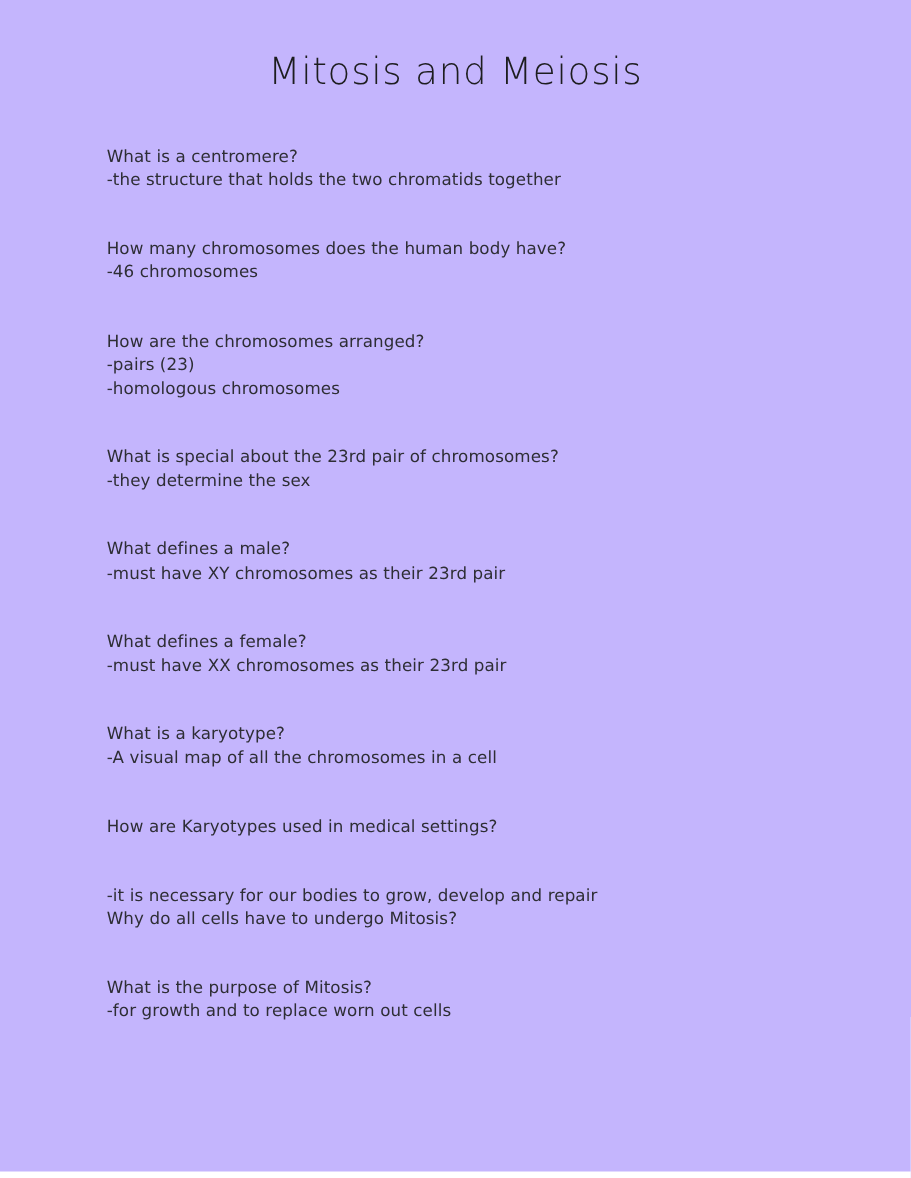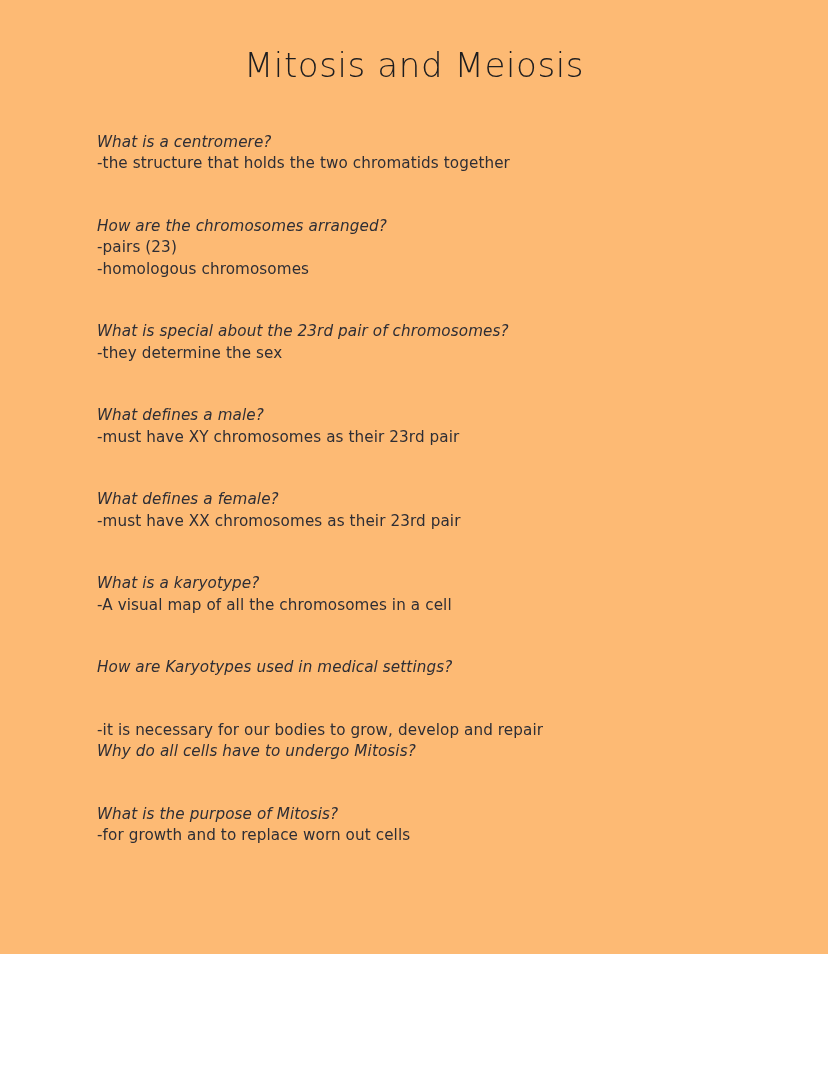--- a/index.html
+++ b/index.html
@@ -10,22 +10,22 @@
     width: 828px;
     height: 1071px;
     background: #ffffff;
     font-family: "Liberation Sans", sans-serif;
     overflow: hidden;
   }
 
   .page {
     position: relative;
     width: 828px;
-    height: 954px;
-    background: #fdba74;
+    height: 1065px;
+    background: #c4b5fd;
     box-sizing: border-box;
   }
 
   .doc-title {
     margin: 0;
     padding-top: 45px;
     text-align: center;
     font-family: "DejaVu Sans", sans-serif;
     font-size: 34px;
     font-weight: 300;
@@ -59,38 +59,41 @@
     font-size: 15.2px;
     font-weight: 400;
     line-height: 21.5px;
     color: #2e2e35;
     letter-spacing: 0.1px;
     white-space: pre-wrap;
   }
 
   .qa-question {
     color: #2e2e35;
-    font-style: italic;
   }
 
   .qa-answer {
     color: #2e2e35;
   }
 </style>
 </head>
 <body>
 
 <div class="page">
 
   <h1 class="doc-title">Mitosis and Meiosis</h1>
 
   <div class="qa-list">
       <div class="qa-block">
         <p class="qa-line qa-question">What is a centromere?</p>
         <p class="qa-line qa-answer">-the structure that holds the two chromatids together</p>
+      </div>
+      <div class="qa-block">
+        <p class="qa-line qa-question">How many chromosomes does the human body have?</p>
+        <p class="qa-line qa-answer">-46 chromosomes</p>
       </div>
       <div class="qa-block">
         <p class="qa-line qa-question">How are the chromosomes arranged?</p>
         <p class="qa-line qa-answer">-pairs (23)</p>
         <p class="qa-line qa-answer">-homologous chromosomes</p>
       </div>
       <div class="qa-block">
         <p class="qa-line qa-question">What is special about the 23rd pair of chromosomes?</p>
         <p class="qa-line qa-answer">-they determine the sex</p>
       </div>

